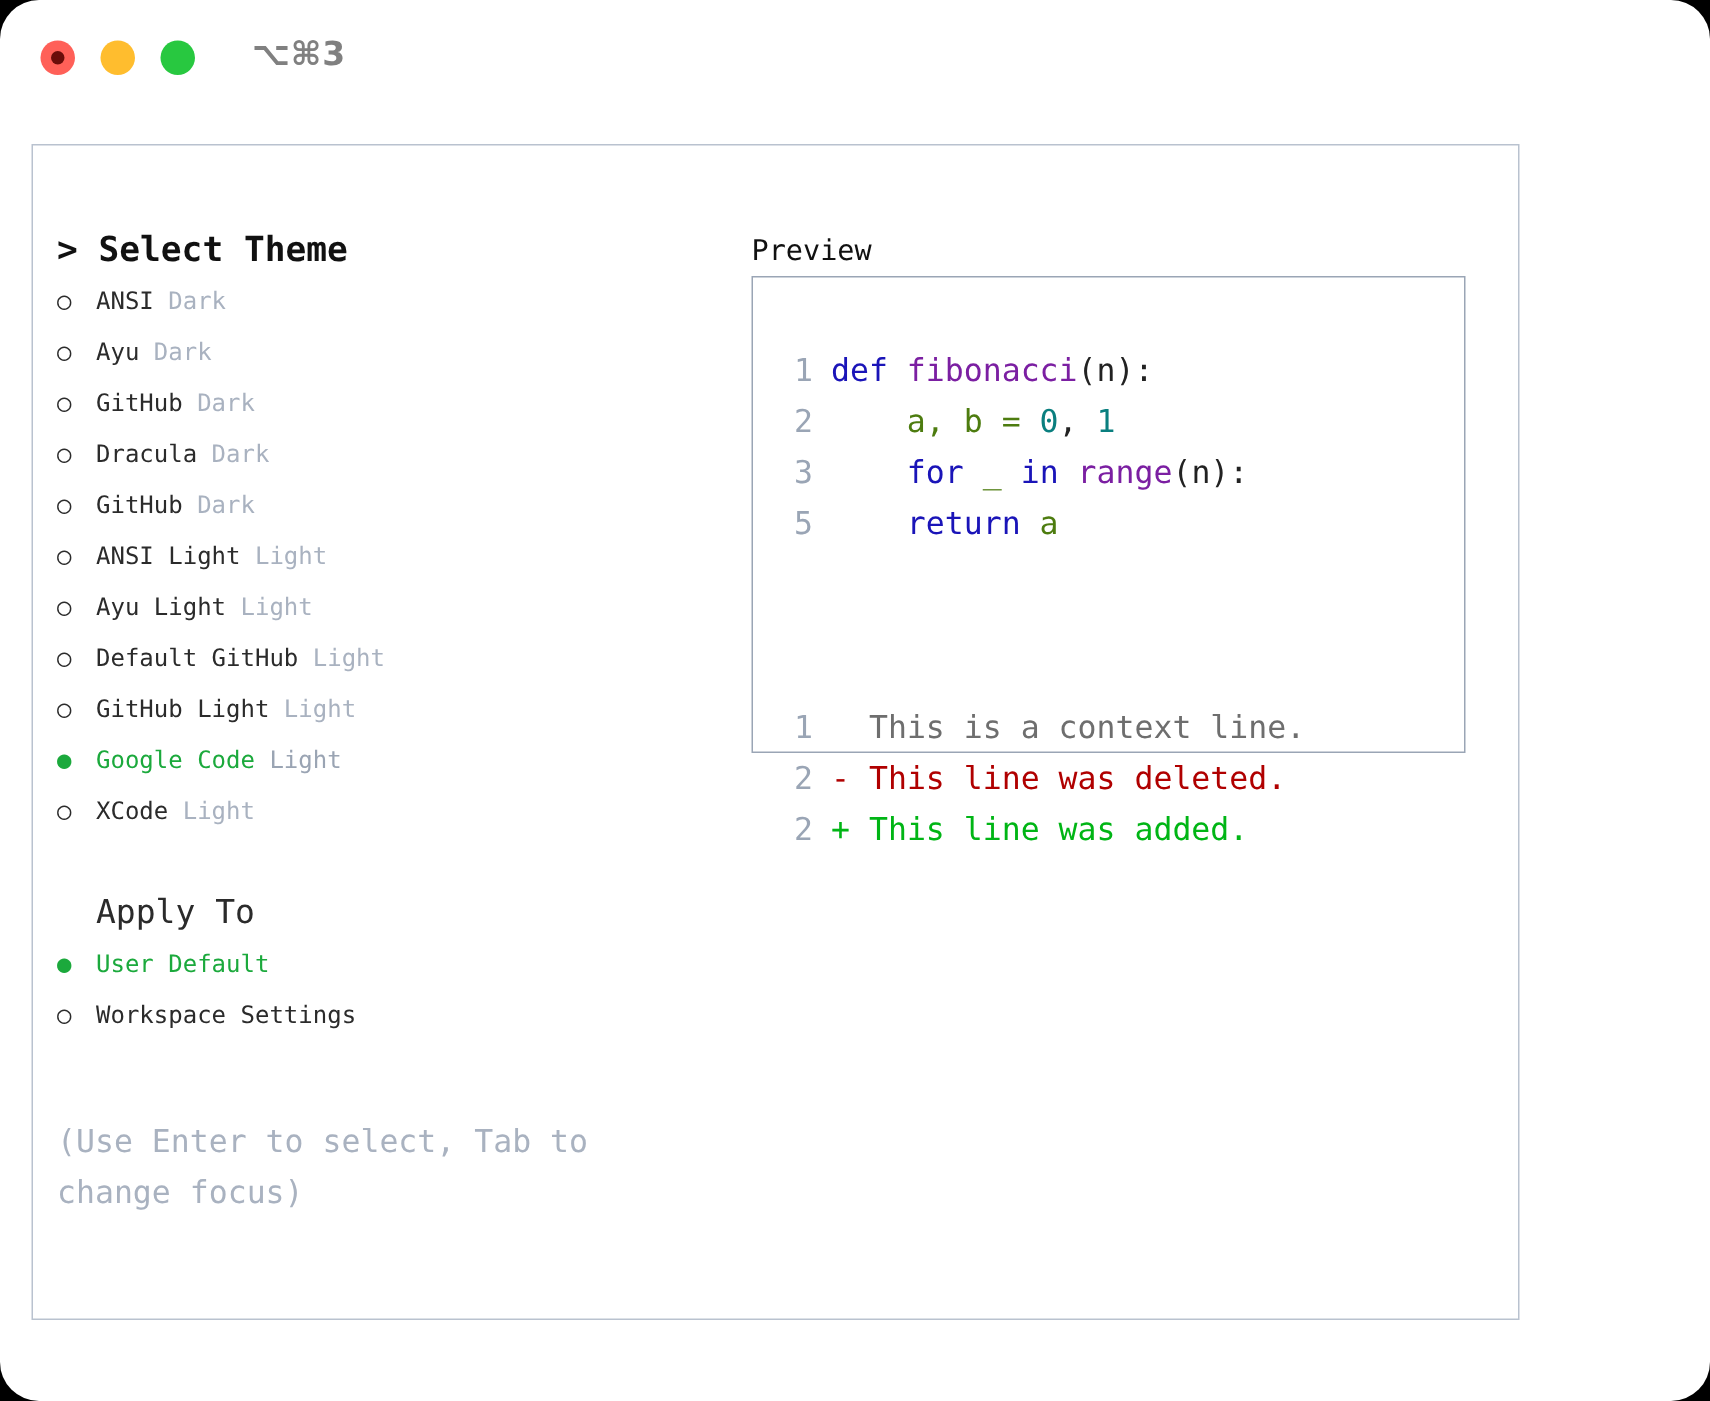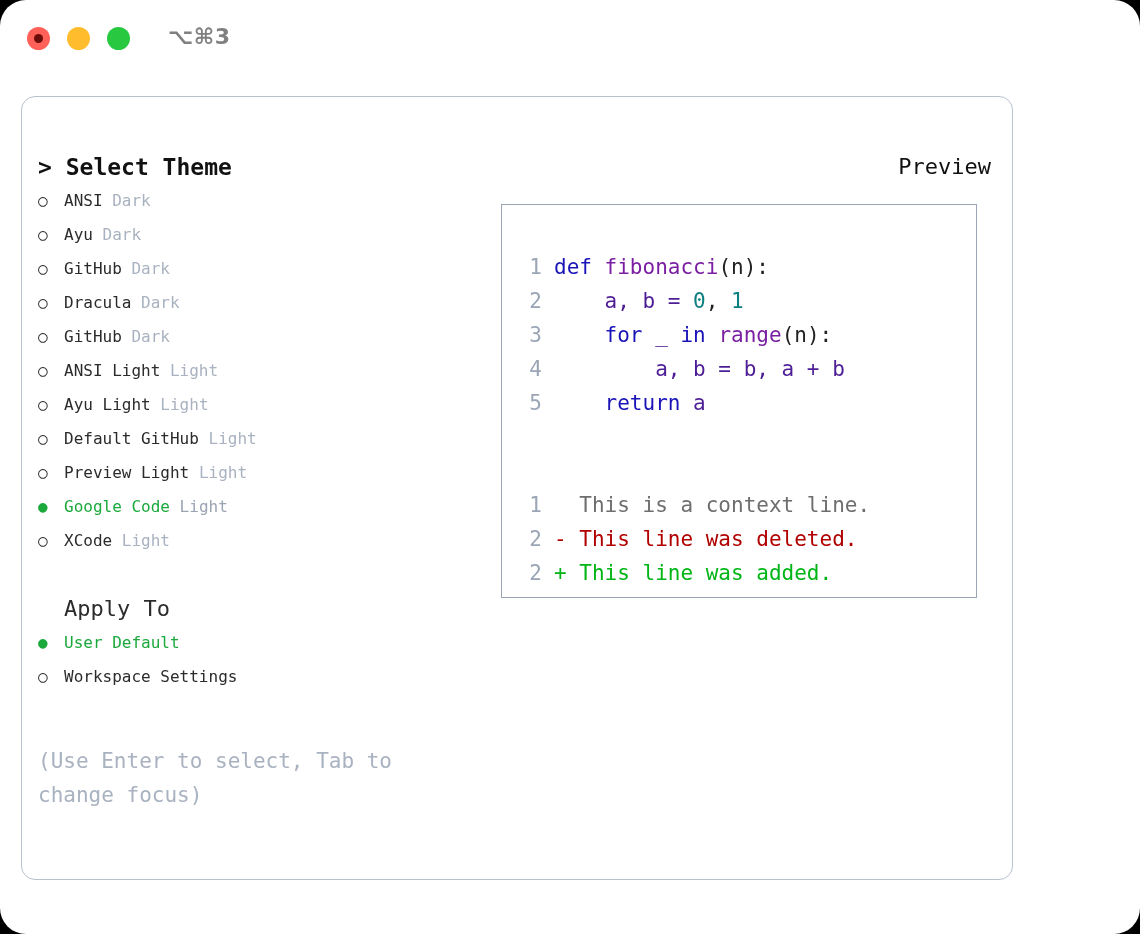--- a/index.html
+++ b/index.html
@@ -63,21 +63,21 @@
   }
 
   
   #app-panel {
     position: absolute;
     left: 21px;
     top: 96px;
     width: 992px;
     height: 784px;
     border: 1.5px solid #b9c2cf;
-    border-radius: 14px;
+    border-radius: 0;
     box-sizing: border-box;
     background: #ffffff;
   }
 
   
   #theme-column {
     position: absolute;
     left: 16px;
     top: 53px;
     width: 440px;
@@ -124,29 +124,27 @@
   }
 
   
   #preview-column {
     position: absolute;
     left: 479px;
     top: 53px;
     width: 490px;
   }
   #preview-heading {
-    font-size: 22px;
+    font-size: 19px;
     color: #111111;
     line-height: 34px;
-    margin-bottom: 20px;
-    text-align: right;
   }
   #preview-box {
     width: 476px;
-    height: 394px;
+    height: 318px;
     border: 1.5px solid #9aa5b5;
     box-sizing: border-box;
     background: #ffffff;
     position: relative;
   }
   #code-area {
     position: absolute;
     left: 18px;
     top: 45px;
     right: 6px;
@@ -161,21 +159,21 @@
     display: inline-block;
     width: 22px;
     text-align: right;
     color: #9aa5b5;
     margin-right: 12px;
   }
   .kw   { color: #1a14b8; }
   .fn   { color: #7b1fa2; }
   .num  { color: #0a7f7f; }
   .punc { color: #222222; }
-  .ident{ color: #4c1d95; }
+  .ident{ color: #4d7c0f; }
 
   #diff-area {
     position: absolute;
     left: 18px;
     top: 248px;
     right: 6px;
     margin-top: 35px;
   }
   .diff-ctx { color: #6e6e6e; }
   .diff-del { color: #b00000; }
@@ -200,21 +198,21 @@
       <div class="picker-title">&gt; Select Theme</div>
       <div id="theme-options">
           <div class="opt-row"><span class="bullet">○</span><span class="opt-label">ANSI</span><span> </span><span class="opt-variant">Dark</span></div>
           <div class="opt-row"><span class="bullet">○</span><span class="opt-label">Ayu</span><span> </span><span class="opt-variant">Dark</span></div>
           <div class="opt-row"><span class="bullet">○</span><span class="opt-label">GitHub</span><span> </span><span class="opt-variant">Dark</span></div>
           <div class="opt-row"><span class="bullet">○</span><span class="opt-label">Dracula</span><span> </span><span class="opt-variant">Dark</span></div>
           <div class="opt-row"><span class="bullet">○</span><span class="opt-label">GitHub</span><span> </span><span class="opt-variant">Dark</span></div>
           <div class="opt-row"><span class="bullet">○</span><span class="opt-label">ANSI Light</span><span> </span><span class="opt-variant">Light</span></div>
           <div class="opt-row"><span class="bullet">○</span><span class="opt-label">Ayu Light</span><span> </span><span class="opt-variant">Light</span></div>
           <div class="opt-row"><span class="bullet">○</span><span class="opt-label">Default GitHub</span><span> </span><span class="opt-variant">Light</span></div>
-          <div class="opt-row"><span class="bullet">○</span><span class="opt-label">Preview Light</span><span> </span><span class="opt-variant">Light</span></div>
+          <div class="opt-row"><span class="bullet">○</span><span class="opt-label">GitHub Light</span><span> </span><span class="opt-variant">Light</span></div>
           <div class="opt-row selected"><span class="bullet">●</span><span class="opt-label">Google Code</span><span> </span><span class="opt-variant">Light</span></div>
           <div class="opt-row"><span class="bullet">○</span><span class="opt-label">XCode</span><span> </span><span class="opt-variant">Light</span></div>
         </div>
 
       <div id="apply-section">
         <div class="section-label">Apply To</div>
         <div id="apply-options">
             <div class="opt-row selected"><span class="bullet">●</span><span class="opt-label">User Default</span></div>
             <div class="opt-row"><span class="bullet">○</span><span class="opt-label">Workspace Settings</span></div>
           </div>
@@ -223,21 +221,20 @@
       <div id="hint-text">(Use Enter to select, Tab to change focus)</div>
     </div>
 
     <div id="preview-column">
       <div id="preview-heading">Preview</div>
       <div id="preview-box">
         <div id="code-area">
             <div class="code-line"><span class="ln">1</span><span class="kw">def </span><span class="fn">fibonacci</span><span class="punc">(n):</span></div>
             <div class="code-line"><span class="ln">2</span><span class="ident">    a, b = </span><span class="num">0</span><span class="punc">, </span><span class="num">1</span></div>
             <div class="code-line"><span class="ln">3</span><span class="ident">    </span><span class="kw">for</span><span class="ident"> _ </span><span class="kw">in</span><span class="ident"> </span><span class="fn">range</span><span class="punc">(n):</span></div>
-            <div class="code-line"><span class="ln">4</span><span class="ident">        a, b = b, a + b</span></div>
             <div class="code-line"><span class="ln">5</span><span class="ident">    </span><span class="kw">return</span><span class="ident"> a</span></div>
           </div>
         <div id="diff-area">
             <div class="code-line"><span class="ln">1</span><span class="diff-ctx"> </span><span class="diff-ctx"> This is a context line.</span></div>
             <div class="code-line"><span class="ln">2</span><span class="diff-del">-</span><span class="diff-del"> This line was deleted.</span></div>
             <div class="code-line"><span class="ln">2</span><span class="diff-add">+</span><span class="diff-add"> This line was added.</span></div>
           </div>
       </div>
     </div>
 

